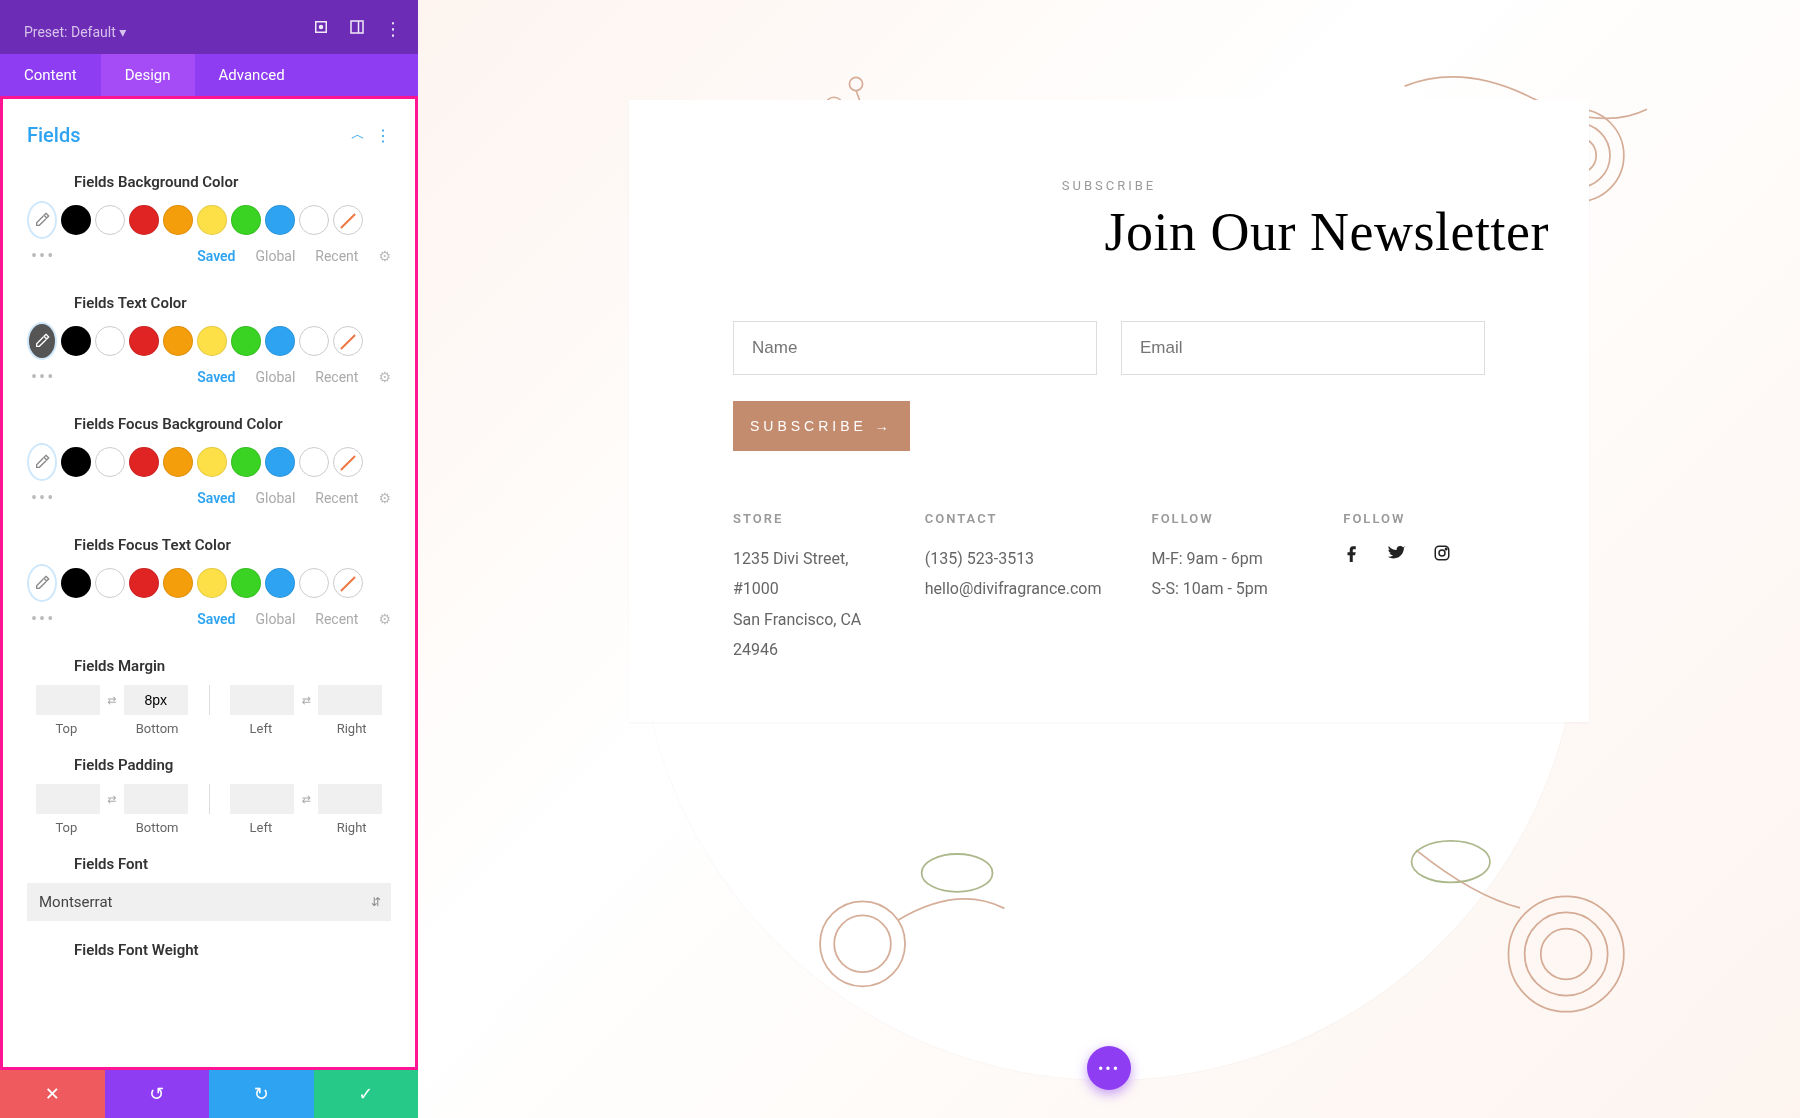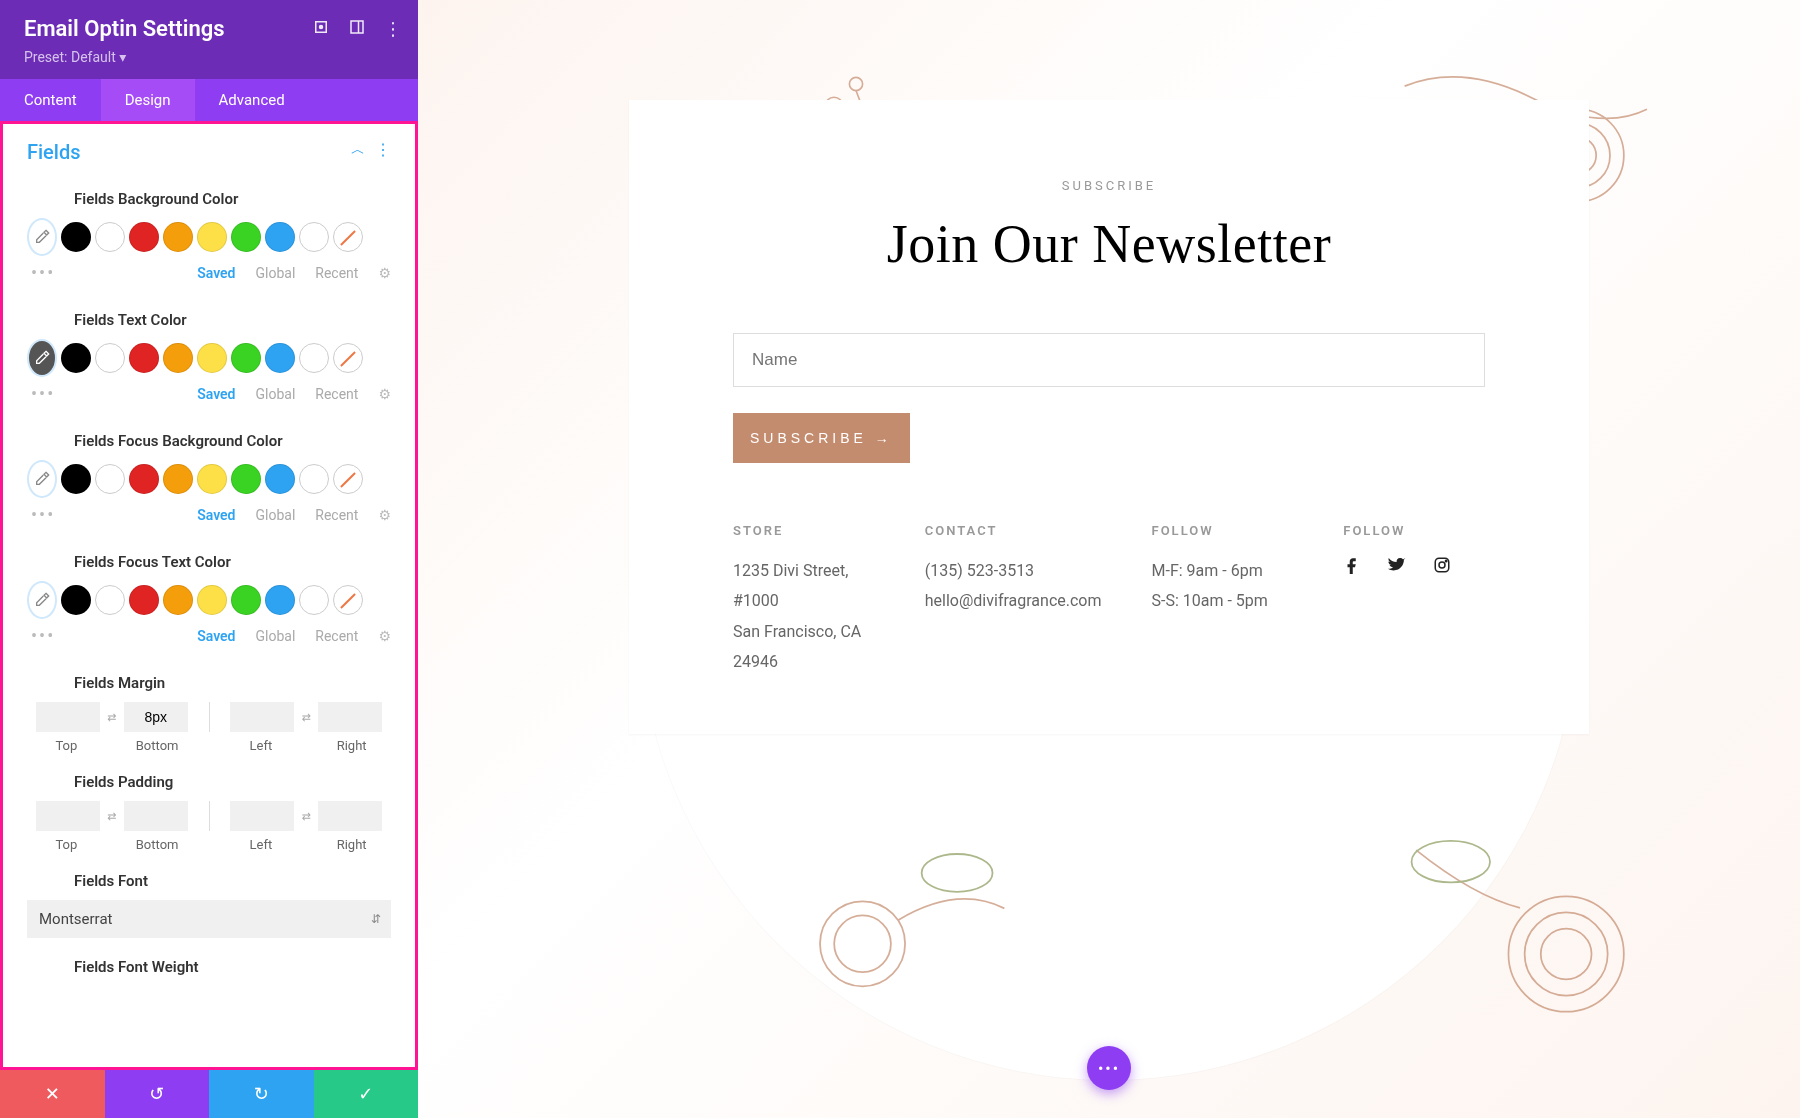--- a/index.html
+++ b/index.html
@@ -21,22 +21,22 @@
 .tabs { display: flex; background: #8e3df2; }
 .tab { flex: 0 0 auto; padding: 12px 24px; color: #fff; font-size: 15px; font-weight: 400; cursor: pointer; }
 .tab.active { background: #a54cf7; }
 
 .scroll-area {
   flex: 1; overflow-y: auto; background: #fff;
   border: 3px solid #ff1493; border-top: 3px solid #ff1493;
 }
 
 .section-head {
-  display: flex; align-items: flex-start; justify-content: space-between;
-  padding: 16px 24px 10px; 
+  display: flex; align-items: center; justify-content: space-between;
+  padding: 24px 24px 10px; 
   gap: 16px;
 }
 .section-head .name { color: #2ea3f2; font-size: 20px; font-weight: 500; }
 .section-head .right { display: flex; gap: 10px; color: #2ea3f2; align-items: center; }
 
 .field-group { padding: 8px 24px 4px; }
 .field-label { font-size: 15px; font-weight: 600; color: #333; margin-bottom: 10px; margin-top: 8px; margin-left: 47px; }
 
 .swatch-row { display: flex; gap: 4px; align-items: center; margin-bottom: 6px; flex-wrap: wrap; }
 .swatch {
@@ -92,21 +92,21 @@
 .big-circle {
   position: absolute; left: 50%; top: 140px; transform: translateX(-50%);
   width: 940px; height: 940px; border-radius: 50%; background: #fff; box-shadow: 0 0 0 1px rgba(0,0,0,.02);
 }
 
 .card {
   position: relative; background: #fff; width: 960px; padding: 78px 40px 56px;
   box-shadow: 0 1px 2px rgba(0,0,0,.04);
 }
 .card .eyebrow { text-align:center; letter-spacing: 3px; font-size: 13px; color: #999; text-transform: uppercase; }
-.card .headline { text-align:center; font-family: Georgia, 'Times New Roman', serif; font-size: 54px; margin-top: 20px; letter-spacing: .5px; }
+.card .headline { text-align:right; font-family: Georgia, 'Times New Roman', serif; font-size: 54px; margin-top: 8px; letter-spacing: .5px; }
 
 .optin-form { display:flex; gap: 24px; margin: 58px 64px 0; }
 .optin-form input { flex:1; padding: 16px 18px; border: 1px solid #ddd; font-size: 17px; color:#888; background:#fff; }
 .subscribe-btn {
   display:block; margin: 26px 64px 0; background: #c48c6e; color: #fff; border:none;
   padding: 17px; letter-spacing: 4px; font-size: 14px; cursor:pointer; text-align:center;
 }
 
 .footer-cols { display:flex; margin: 60px 64px 0; gap: 50px; }
 .fcol { flex:1; }
@@ -123,21 +123,20 @@
 }
 .fab span { letter-spacing: 2px; }
 
 svg { display:block; }
 </style>
 </head>
 <body>
 
 <div class="panel">
   <div class="panel-header">
-    <div class="title">Email Optin Settings</div>
     <div class="preset-row">
       <span>Preset:</span>&nbsp;
       <span>Default</span>&nbsp;
       <span>▾</span>
     </div>
     <div class="icons">
       <span>
         <svg width="18" height="18" viewBox="0 0 24 24" fill="none" stroke="#fff" stroke-width="2">
             <rect x="5" y="5" width="14" height="14"></rect>
             <circle cx="12" cy="12" r="2" fill="#fff"></circle>
@@ -404,20 +403,21 @@
         <path d="M40 40 Q90 80 130 90"></path>
         <ellipse cx="70" cy="50" rx="34" ry="18" stroke="#8a9a5b"></ellipse>
       </g>
     </svg>
 
   <div class="card">
     <div class="eyebrow">SUBSCRIBE</div>
     <div class="headline">Join Our Newsletter</div>
     <div class="optin-form">
       <input placeholder="Name" style="">
+      <input placeholder="Email" style="">
     </div>
     <button class="subscribe-btn">SUBSCRIBE →</button>
 
     <div class="footer-cols">
       <div class="fcol">
         <h5>STORE</h5>
         <p><span>1235 Divi Street, #1000</span><br><span>San Francisco, CA 24946</span></p>
       </div>
       <div class="fcol">
         <h5>CONTACT</h5>

